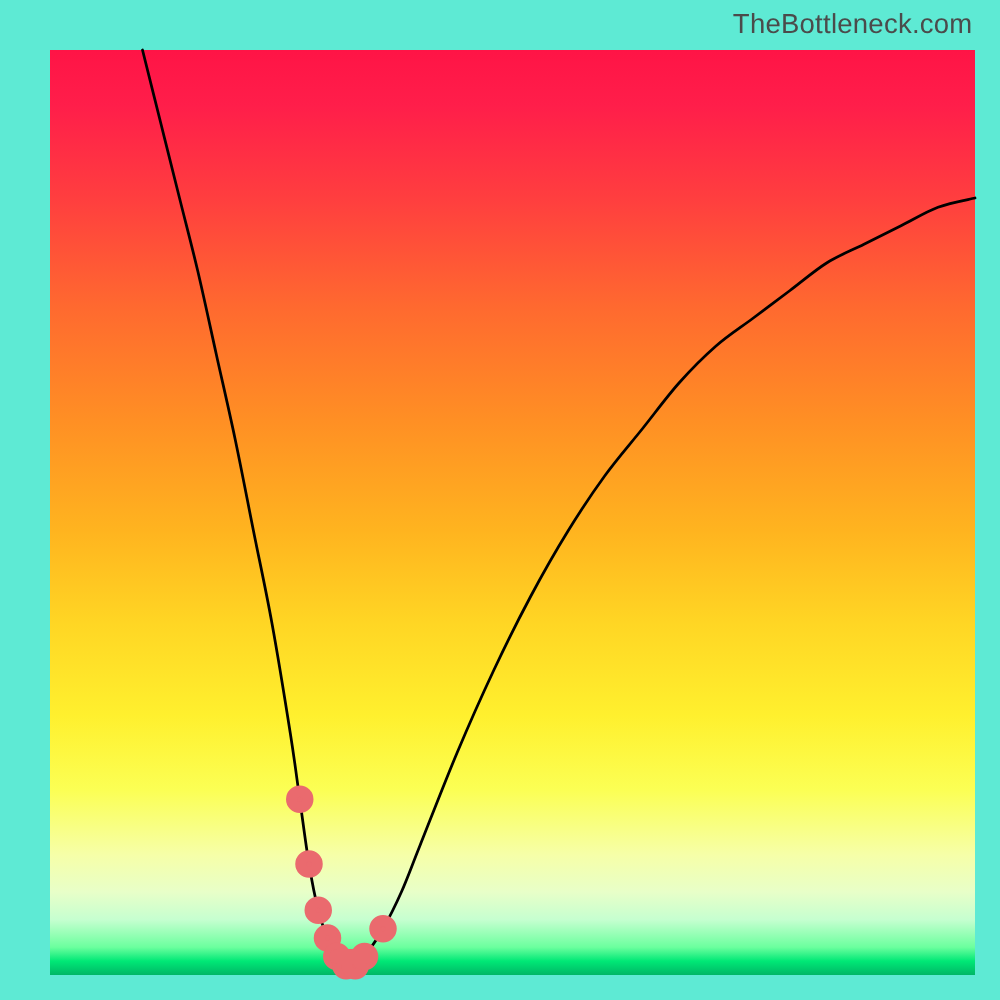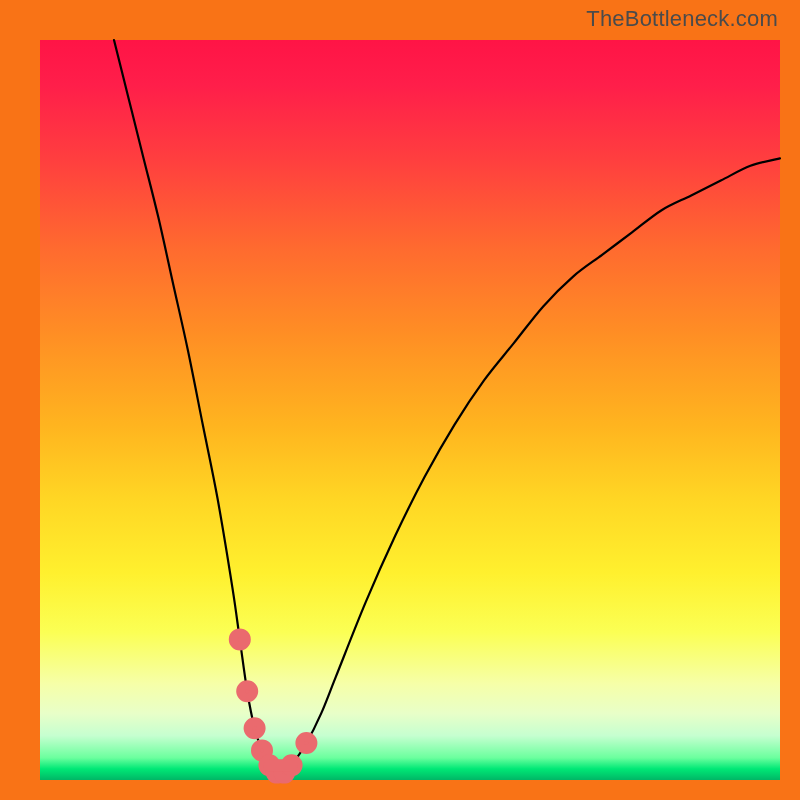--- a/index.html
+++ b/index.html
@@ -8,21 +8,21 @@
     width: 800px;
     height: 800px;
     overflow: hidden;
     background: #000;
     font-family: Arial, Helvetica, sans-serif;
   }
   .frame {
     position: relative;
     width: 800px;
     height: 800px;
-    background: #f97316;
+    background: #5eead4;
   }
   .plot-area {
     position: absolute;
     left: 40px;
     top: 40px;
     width: 740px;
     height: 740px;
     
     background: linear-gradient(
       to bottom,

